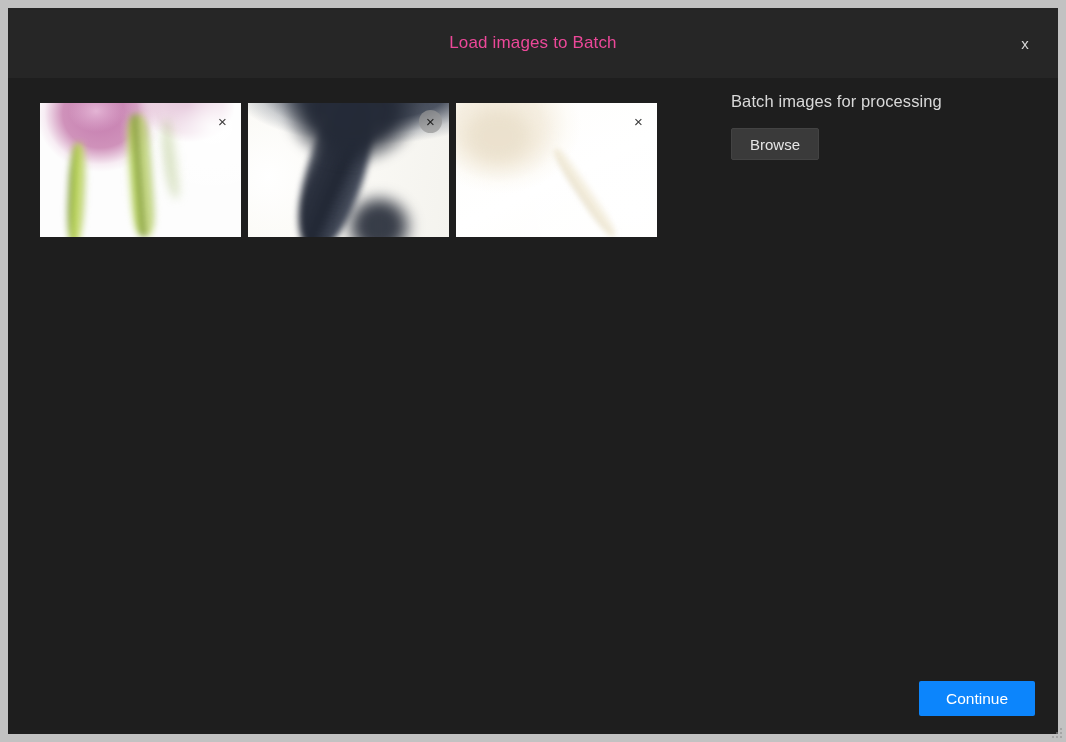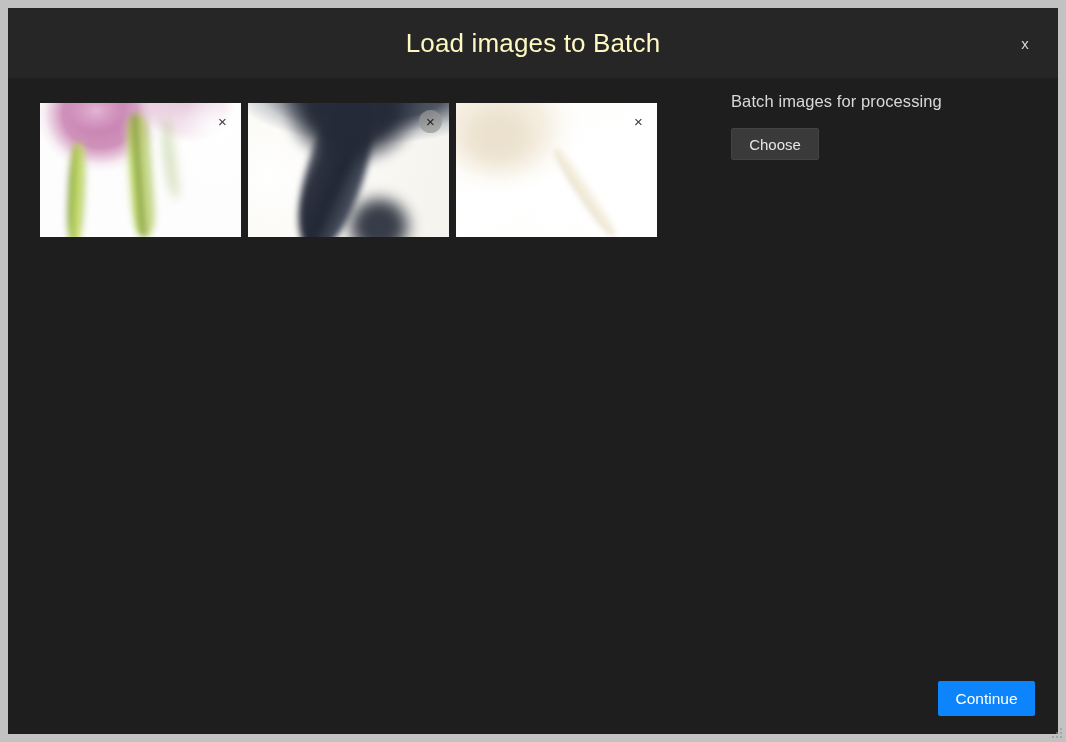--- a/index.html
+++ b/index.html
@@ -36,22 +36,22 @@
   .titlebar {
     position: relative;
     height: 70px;
     flex: 0 0 70px;
     background: #262626;
     display: flex;
     align-items: center;
     justify-content: center;
   }
   .titlebar-title {
-    color: #fef9c3;
-    font-size: 26px;
+    color: #ec4899;
+    font-size: 17px;
     font-weight: 400;
     letter-spacing: 0.15px;
     user-select: none;
   }
   .close-btn {
     position: absolute;
     right: 18px;
     top: 50%;
     transform: translateY(-50%);
     width: 30px;
@@ -152,21 +152,21 @@
     font-family: "Liberation Sans", sans-serif;
     cursor: pointer;
     user-select: none;
   }
 
   
   .continue-btn {
     position: absolute;
     right: 23px;
     bottom: 18px;
-    width: 97px;
+    width: 116px;
     height: 35px;
     background: #0c85fc;
     border: none;
     border-radius: 2px;
     color: #ffffff;
     font-size: 15.5px;
     font-family: "Liberation Sans", sans-serif;
     cursor: pointer;
     user-select: none;
   }
@@ -354,21 +354,21 @@
 
         <div class="thumb">
           <div class="thumb-img art-tulip-cream"></div>
           <span class="thumb-remove">×</span>
         </div>
 
       </div>
 
       <div class="chooser">
         <div class="chooser-label">Batch images for processing</div>
-        <button class="browse-btn">Choose</button>
+        <button class="browse-btn">Browse</button>
       </div>
 
       <button class="continue-btn">Continue</button>
 
     </div>
   </div>
 
   <div class="resize-grip">
     <svg width="14" height="14" viewBox="0 0 14 14" aria-hidden="true">
       <g fill="#8e8e8e">

